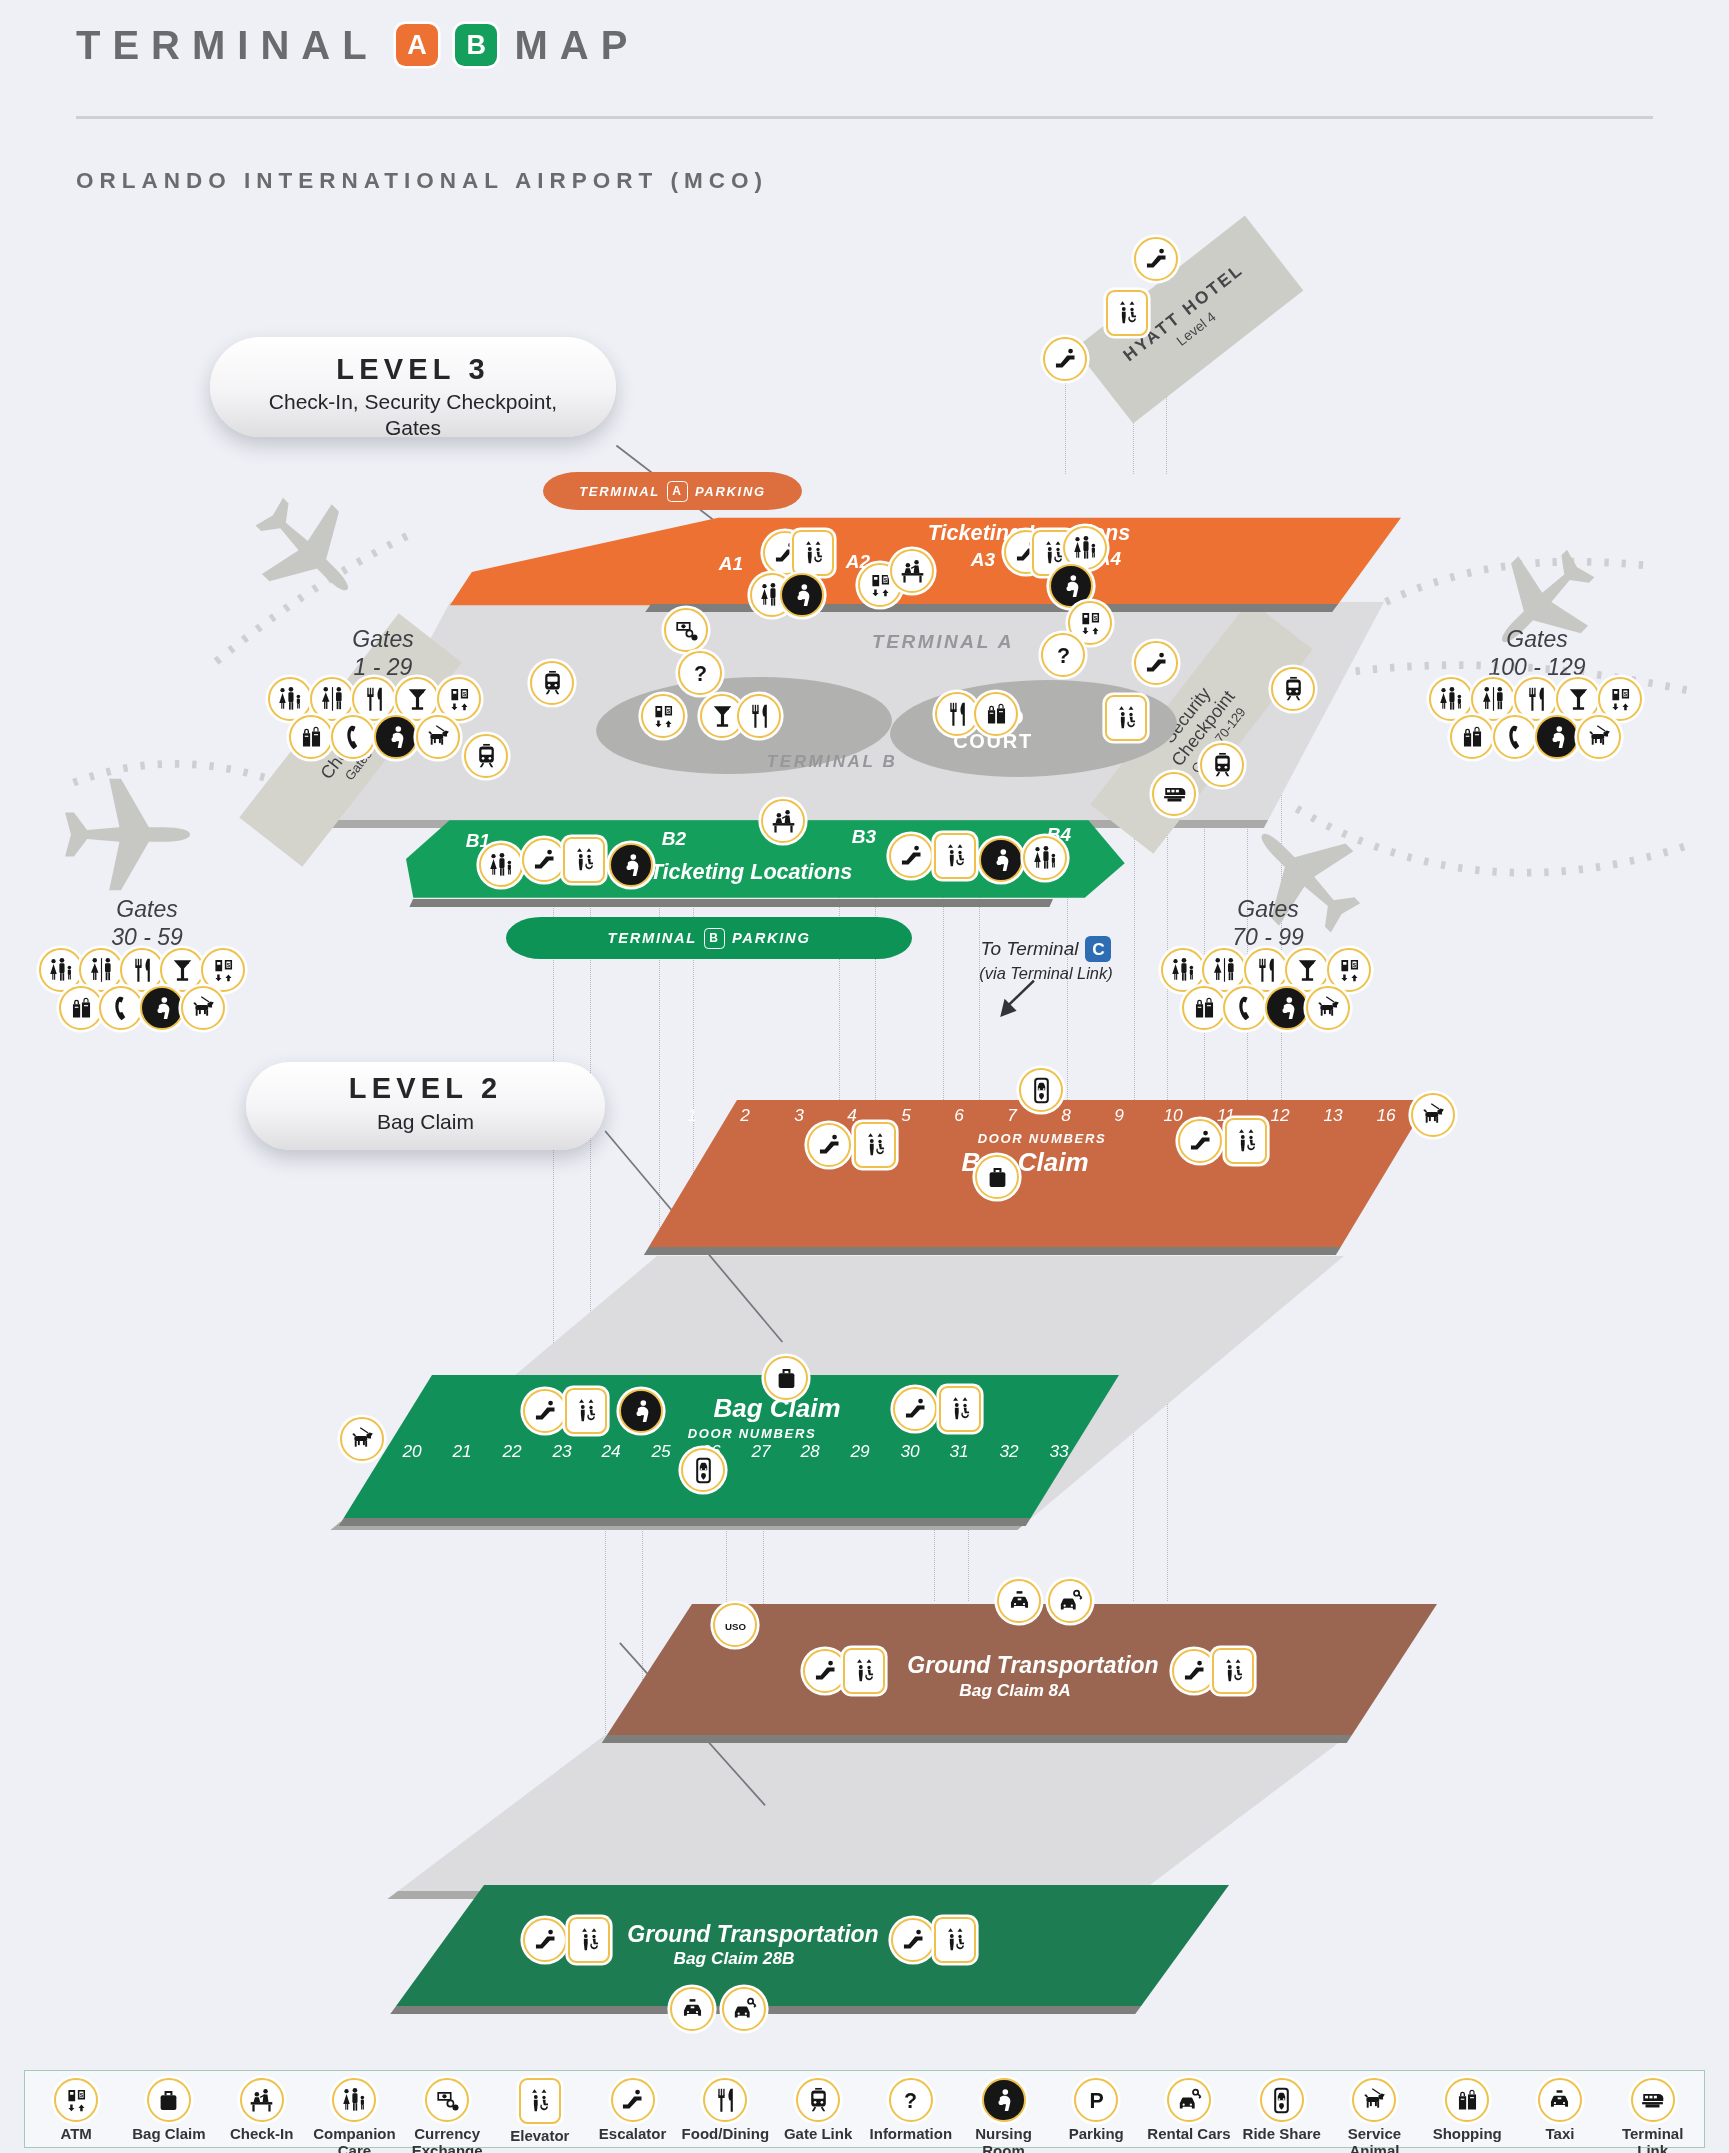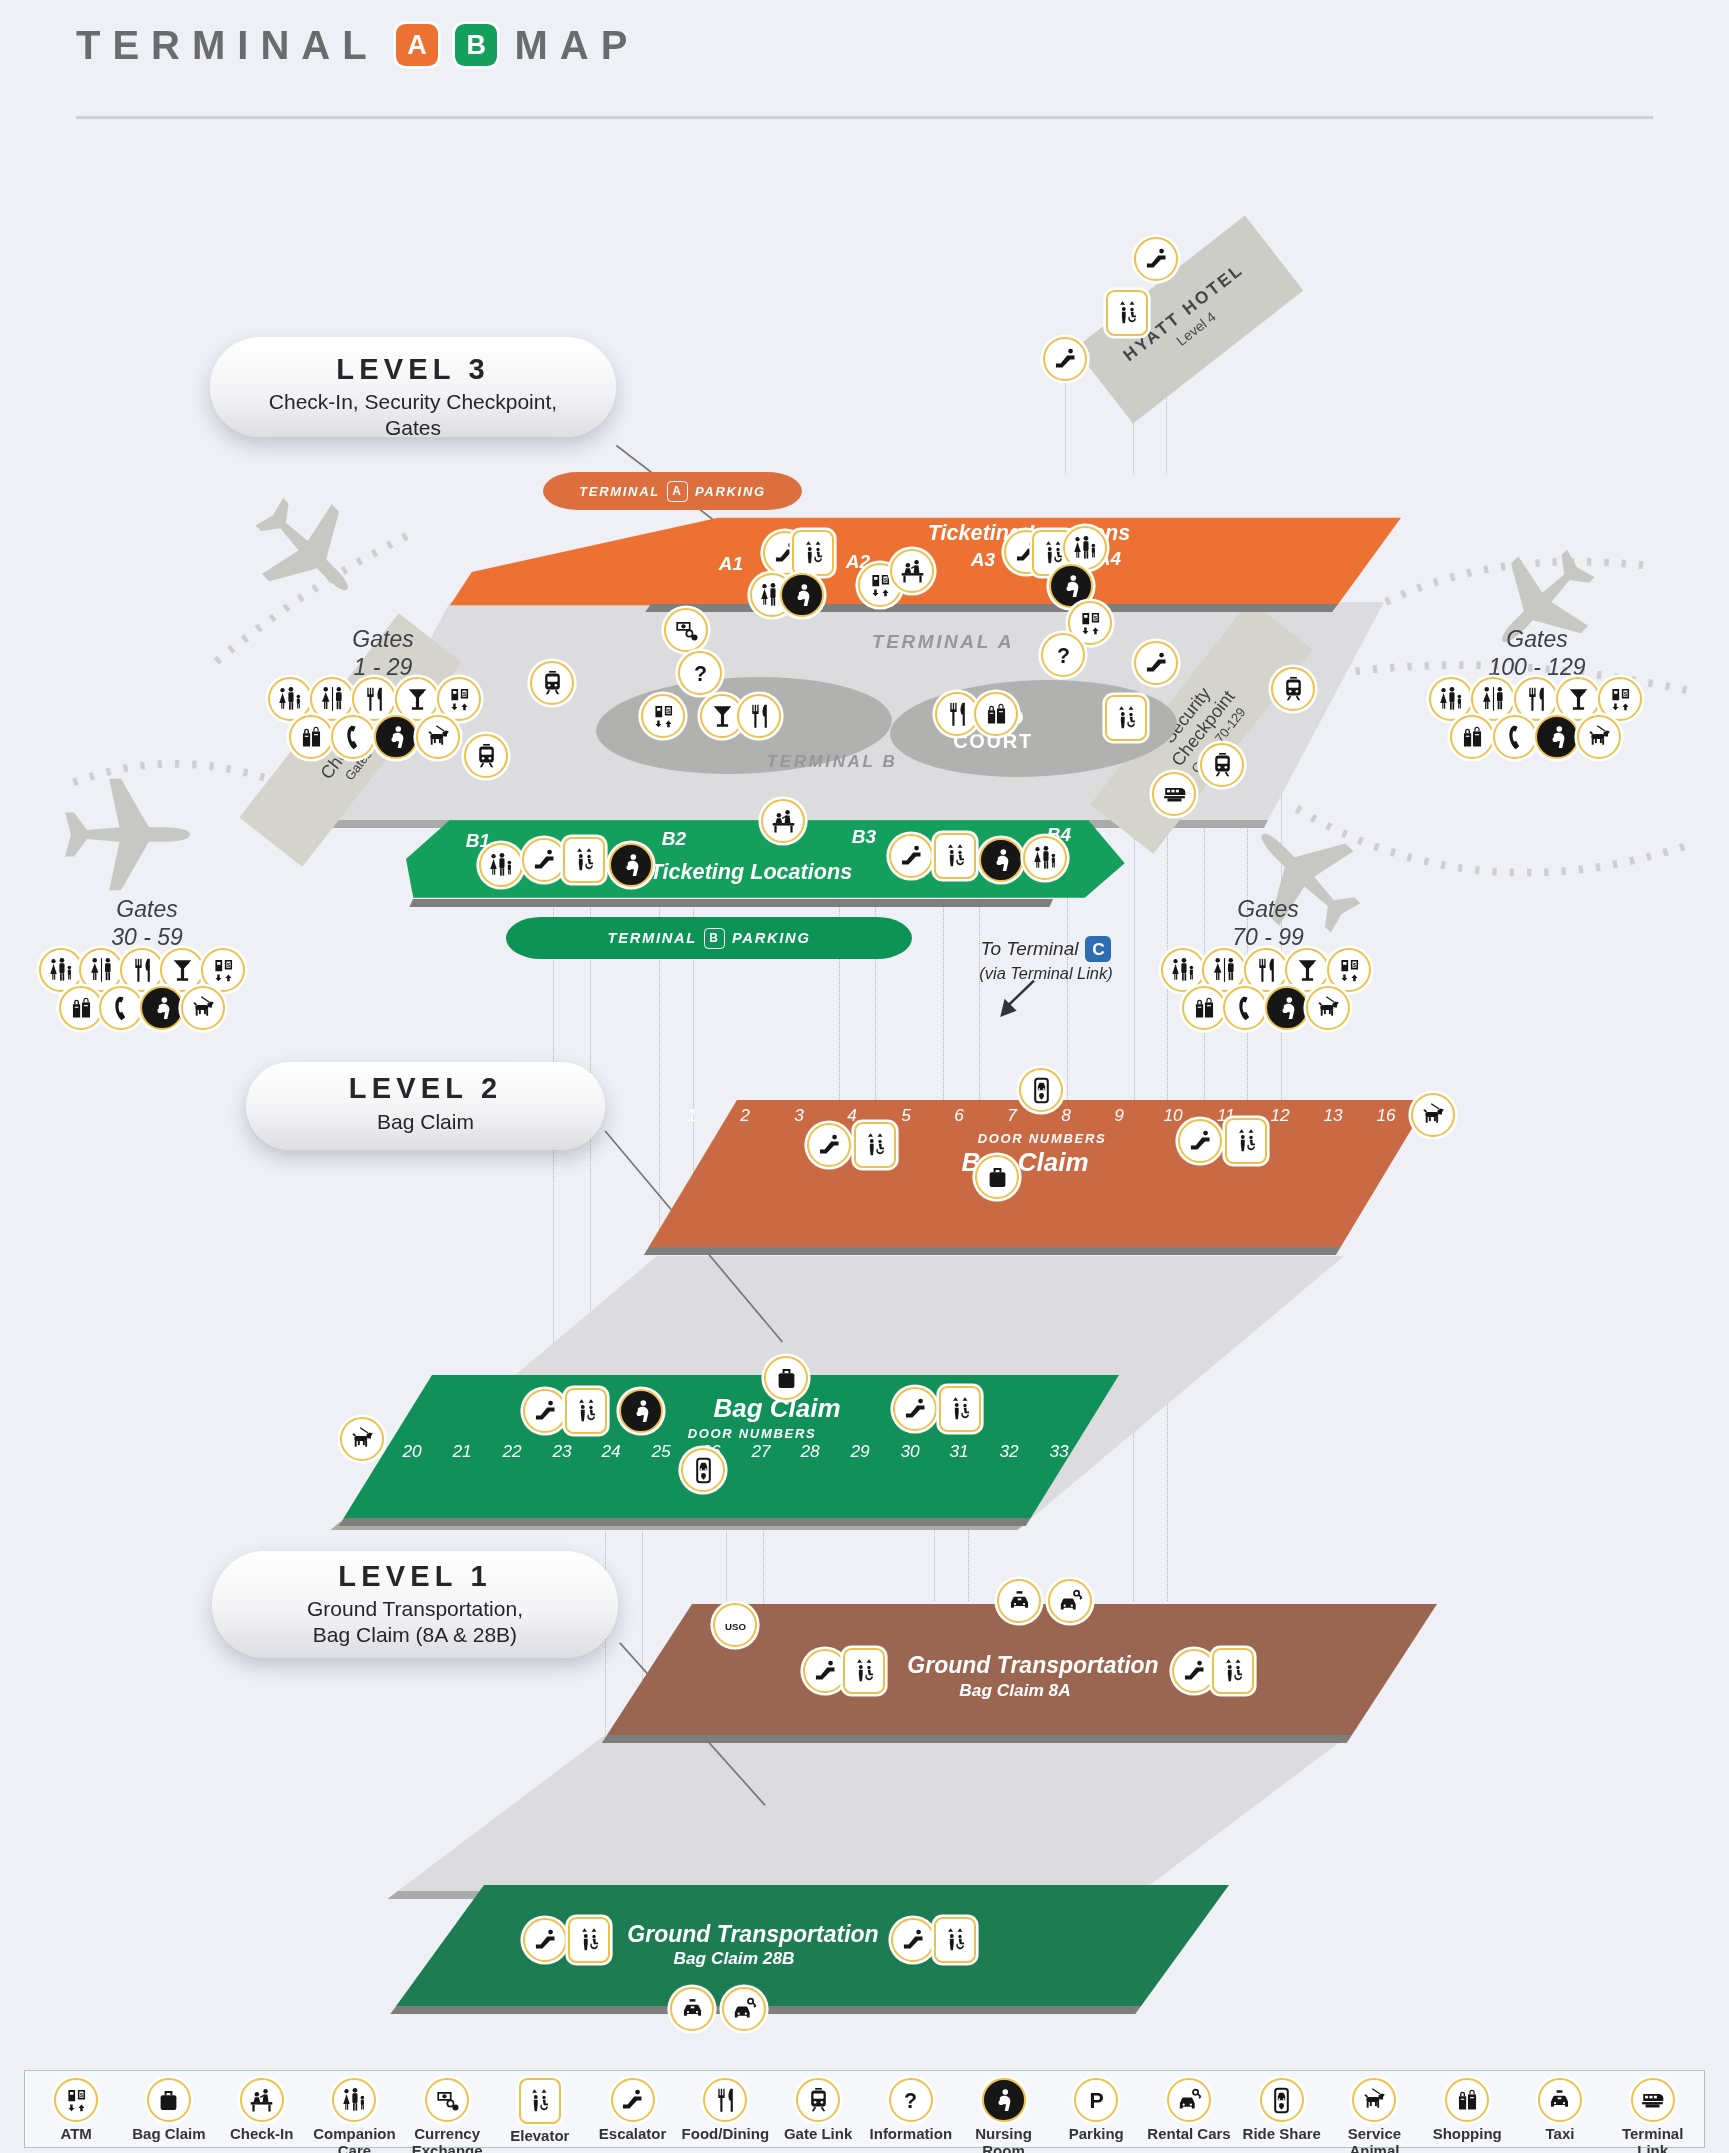--- a/index.html
+++ b/index.html
@@ -69,20 +69,21 @@
 
 <div id="stage">
 
   <div class="abs" id="title-row">
     <span class="title-word">TERMINAL</span>
     <span class="term-badge" style="background:#ec7132">A</span>
     <span class="term-badge" style="background:#14a05c">B</span>
     <span class="title-word">MAP</span>
   </div>
   <div class="abs" id="divider"></div>
+  <div class="abs" id="subtitle">ORLANDO INTERNATIONAL AIRPORT (MCO)</div>
 
   <div id="dots-layer">
       <div class="dotline" style="left: 1065px; top: 372px; height: 102px;"></div>
       <div class="dotline" style="left: 1133px; top: 333px; height: 141px;"></div>
       <div class="dotline" style="left: 1166px; top: 285px; height: 189px;"></div>
       <div class="dotline" style="left: 839px; top: 616px; height: 484px;"></div>
       <div class="dotline" style="left: 875px; top: 616px; height: 484px;"></div>
       <div class="dotline" style="left: 943px; top: 616px; height: 484px;"></div>
       <div class="dotline" style="left: 979px; top: 616px; height: 484px;"></div>
       <div class="dotline" style="left: 1067px; top: 616px; height: 484px;"></div>
@@ -212,25 +213,20 @@
   <div class="map-text ctr" style="left:734px;top:1958px;font-size:17.3px">Bag Claim 28B</div>
 
   <div class="abs pill" style="left:210px;top:337px;width:406px;height:100px;z-index:5">
     <div class="pt">LEVEL 3</div>
     <div class="pl"><span>Check-In, Security Checkpoint,</span><br>
     <span>Gates</span></div>
   </div>
   <div class="abs pill" style="left:246px;top:1062px;width:359px;height:88px;z-index:5">
     <div class="pt" style="margin-top:10.4px">LEVEL 2</div>
     <div class="pl">Bag Claim</div>
-  </div>
-  <div class="abs pill" style="left:212px;top:1551px;width:406px;height:107px;z-index:5">
-    <div class="pt" style="margin-top:8.6px">LEVEL 1</div>
-    <div class="pl"><span>Ground Transportation,</span><br>
-    <span>Bag Claim (8A &amp; 28B)</span></div>
   </div>
 
   <div id="map-layer">
       <div class="mk" style="left: 1156px; top: 259px;">
         <svg viewBox="0 0 24 24" aria-hidden="true">
           <circle cx="16.5" cy="4.5" r="2.1"></circle>
           <path d="M13.5 8.5h6.5v3.4h-4L9.3 19H3.5v-3.4h4.2z"></path>
         </svg>
       </div>
       <div class="mk sq" style="left: 1127px; top: 313px;">

